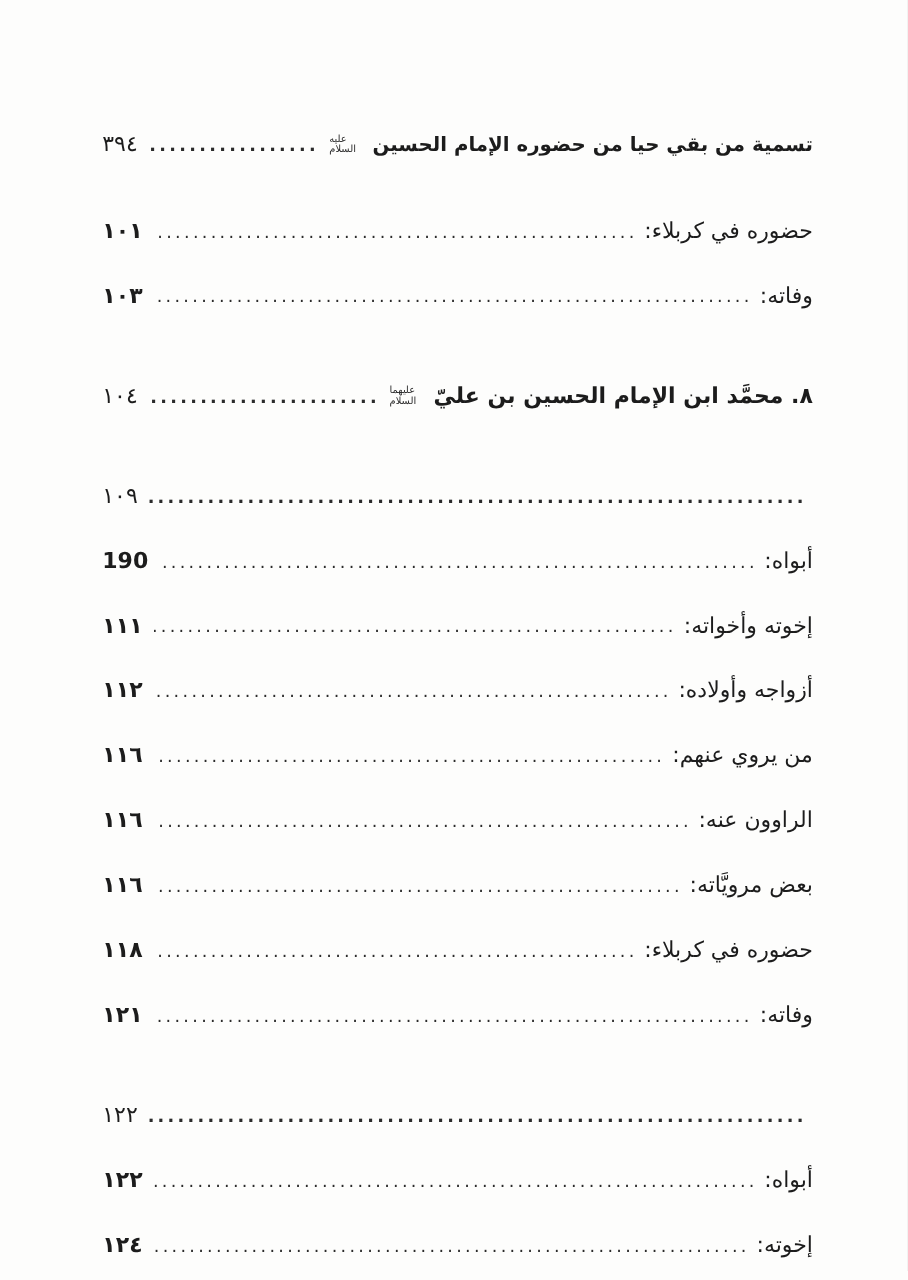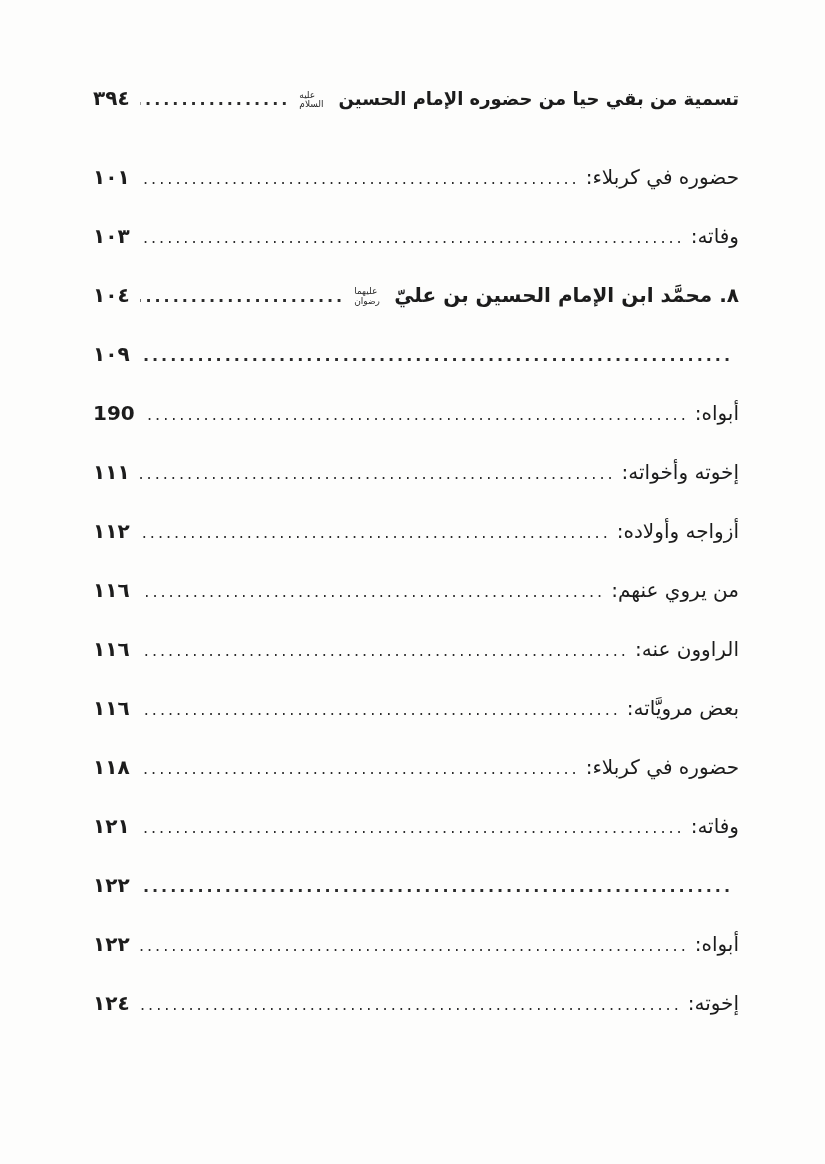--- a/index.html
+++ b/index.html
@@ -66,21 +66,22 @@
     color: #2b2b2b;
   }
   .pagenum {
     flex: 0 0 auto;
     font-size: 20px;
     font-weight: bold;
     padding-right: 4px;
   }
   .toc-row.chapter .pagenum,
   .header-row .pagenum {
-    font-weight: bold;
+    font-weight: normal;
+    margin-top: 32px;
   }
 </style>
 </head>
 <body>
 
 <div class="page">
 
   <div class="toc-row header-row">
     <span class="title-wrap">
       <span class="title-text">تسمية من بقي حيا من حضوره الإمام الحسين</span>
@@ -105,21 +106,21 @@
       <span class="title-text">وفاته:</span>
       
     </span>
     <span class="dots"></span>
     <span class="pagenum">١٠٣</span>
   </div>
 
   <div class="toc-row chapter">
     <span class="title-wrap">
       <span class="title-text">٨. محمَّد ابن الإمام الحسين بن عليّ</span>
-      <span class="honorific">عليهما رضوان</span>
+      <span class="honorific">عليهما السلام</span>
     </span>
     <span class="dots"></span>
     <span class="pagenum">١٠٤</span>
   </div>
 
   <div class="toc-row chapter">
     <span class="dots"></span>
     <span class="pagenum">١٠٩</span>
   </div>
 

